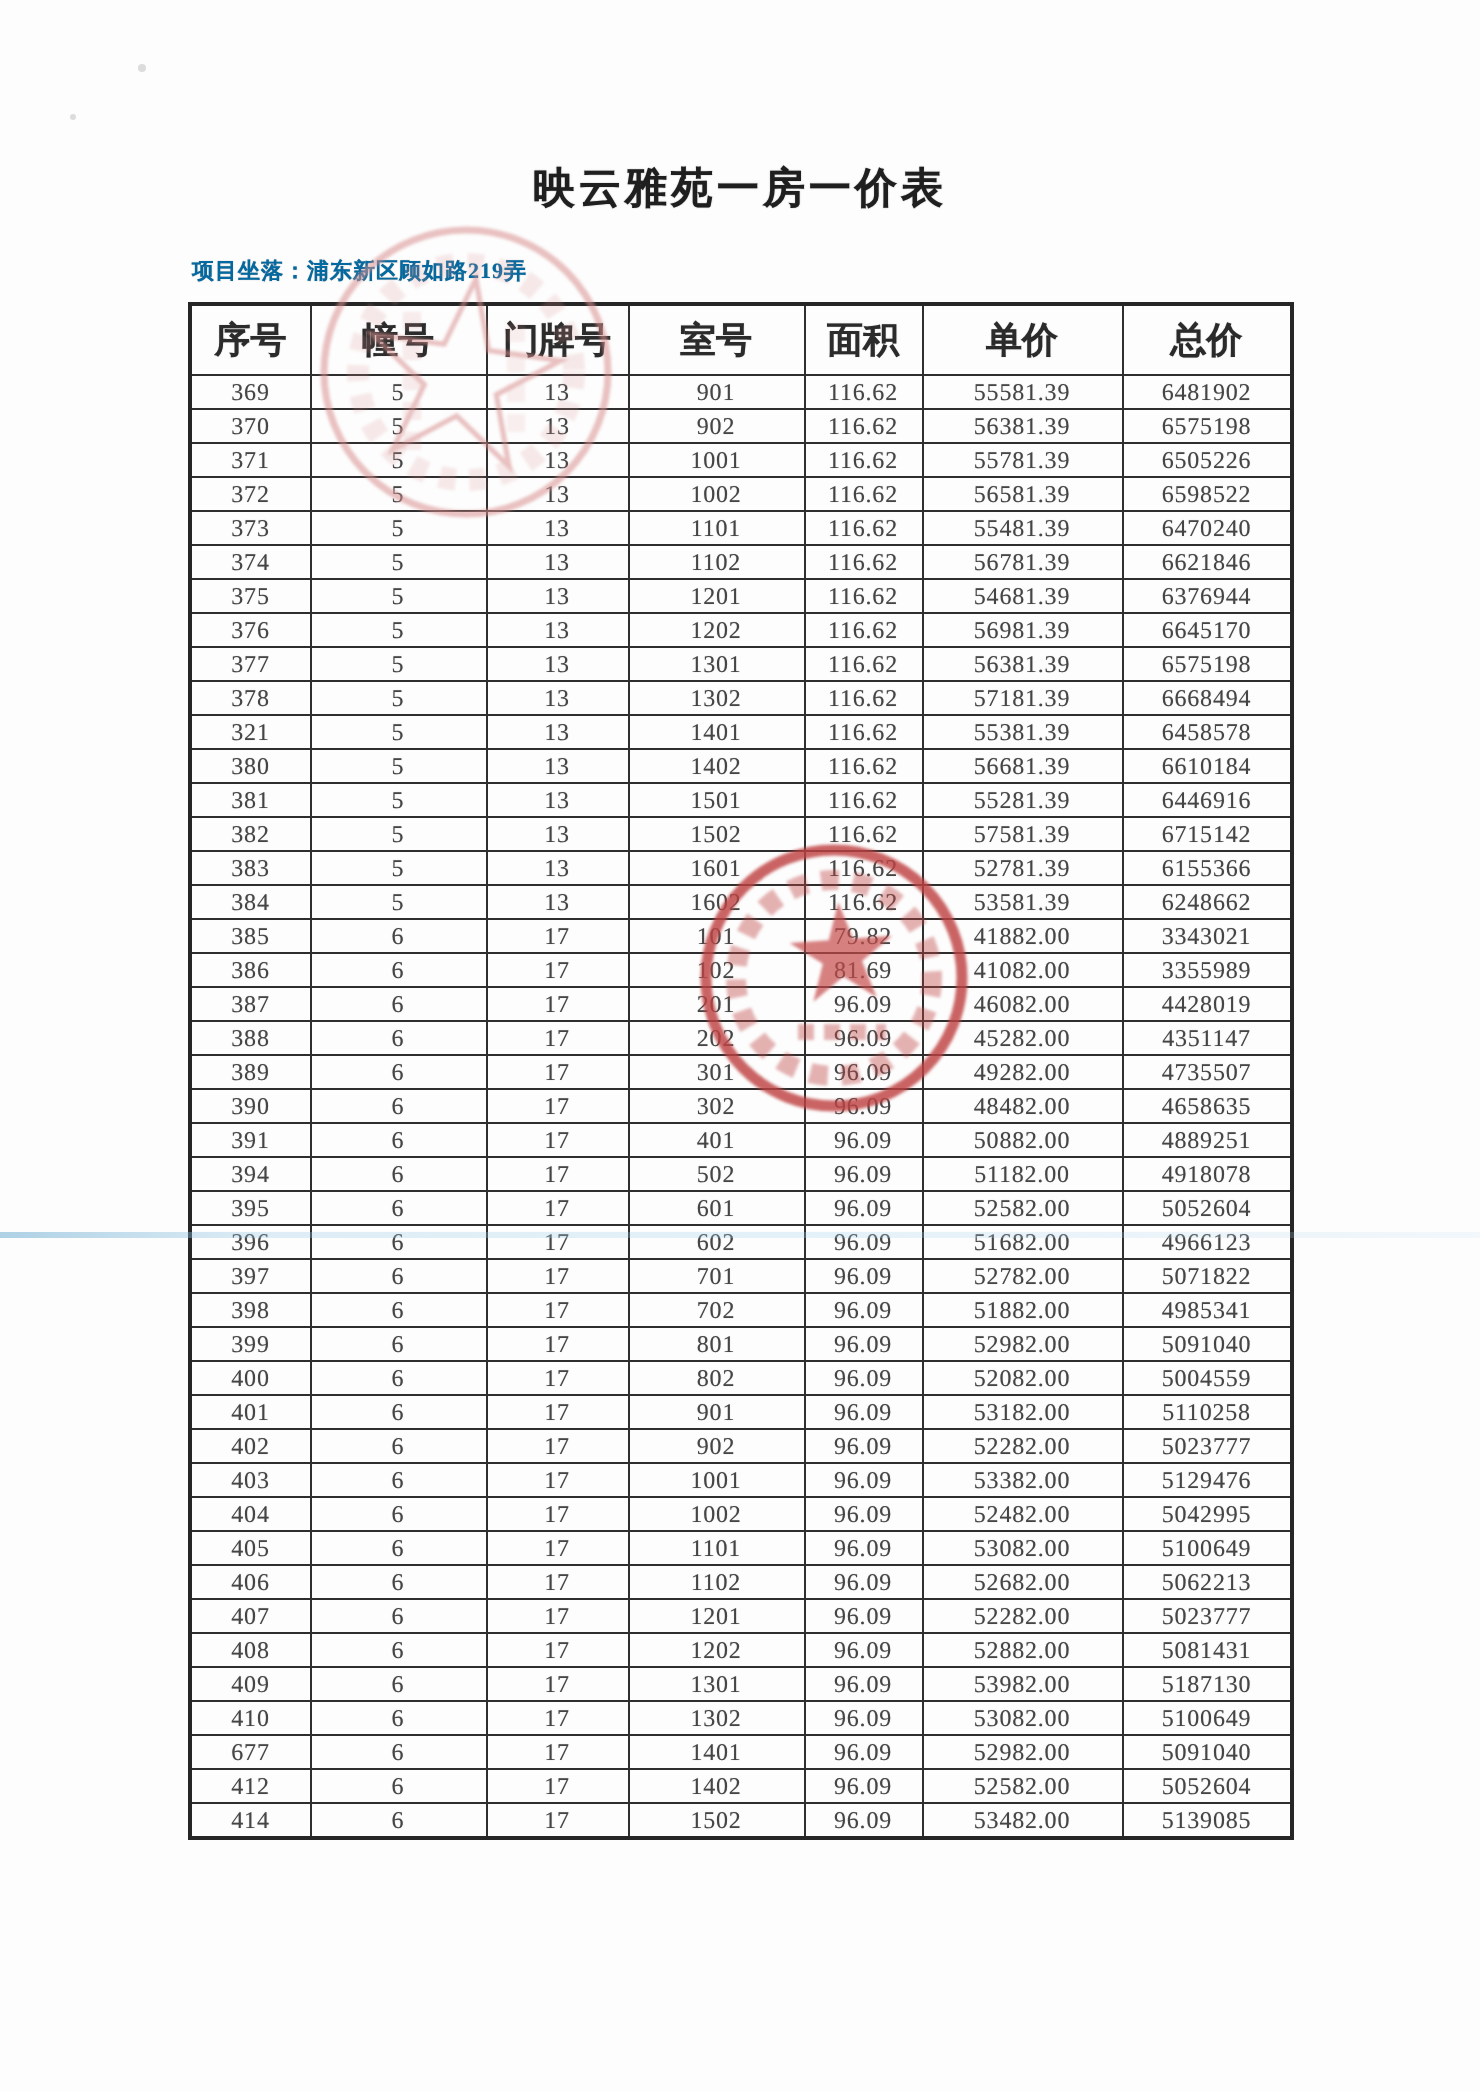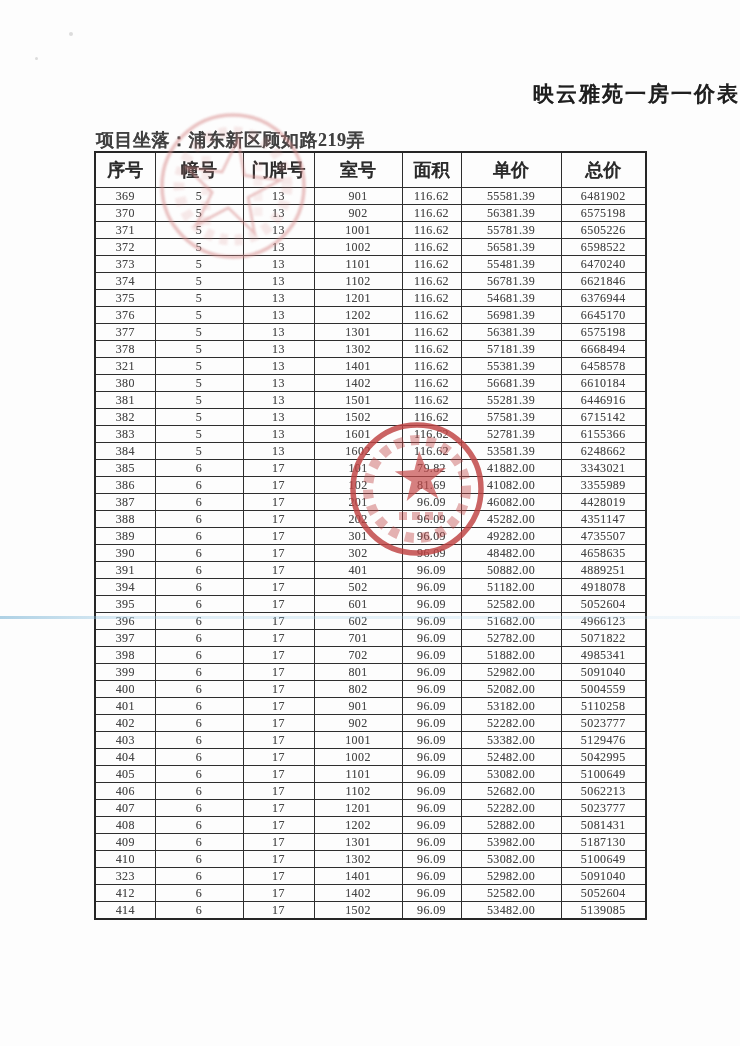--- a/index.html
+++ b/index.html
@@ -6,28 +6,28 @@
   .page{
     position:relative;
     width:740px;height:1046px;
     background:#fdfdfd;
     overflow:hidden;
     font-family:"Liberation Serif","DejaVu Serif",serif;
     color:#3d3d3d;
   }
   .doc-title{
     position:absolute;top:80px;left:0;width:740px;
-    text-align:right;
+    text-align:center;
     font-size:21px;font-weight:bold;color:#1f1f1f;
     letter-spacing:2px;
     text-shadow:0 0 .6px rgba(40,40,40,.55);
   }
   .location-line{
     position:absolute;top:128px;left:96px;
-    font-size:18px;font-weight:bold;color:#404040;
+    font-size:11px;font-weight:bold;color:#0369a1;
     letter-spacing:.5px;
     text-shadow:0 0 .5px rgba(40,40,40,.5);
   }
   table.price-table{
     position:absolute;top:151px;left:94px;
     width:551px;
     border-collapse:collapse;
     table-layout:fixed;
     background:transparent;
   }
@@ -447,21 +447,21 @@
         <tr>
           <td>410</td>
           <td>6</td>
           <td>17</td>
           <td>1302</td>
           <td>96.09</td>
           <td>53082.00</td>
           <td>5100649</td>
         </tr>
         <tr>
-          <td>323</td>
+          <td>677</td>
           <td>6</td>
           <td>17</td>
           <td>1401</td>
           <td>96.09</td>
           <td>52982.00</td>
           <td>5091040</td>
         </tr>
         <tr>
           <td>412</td>
           <td>6</td>

